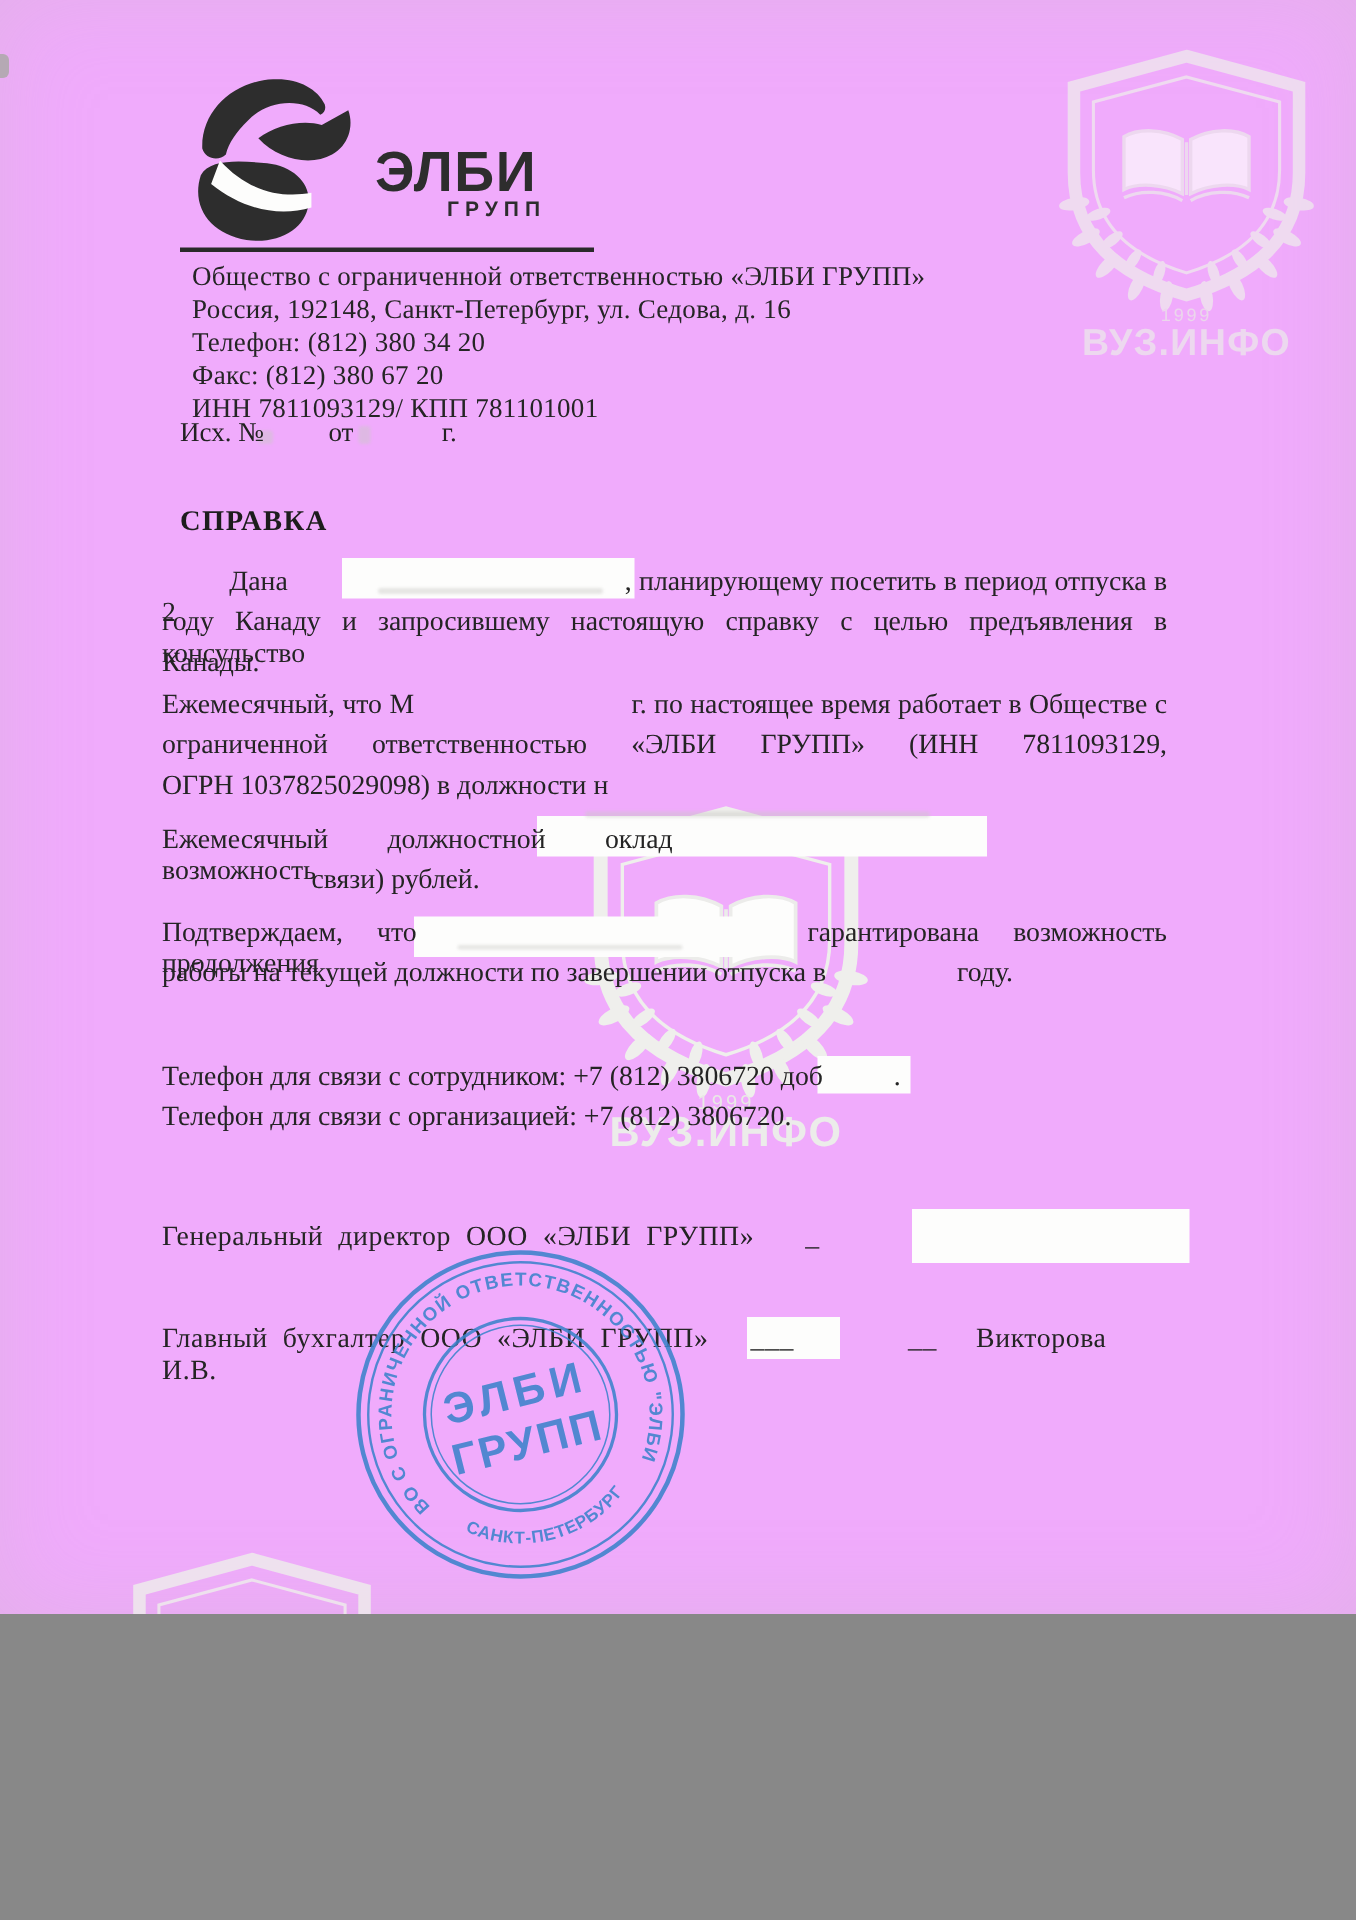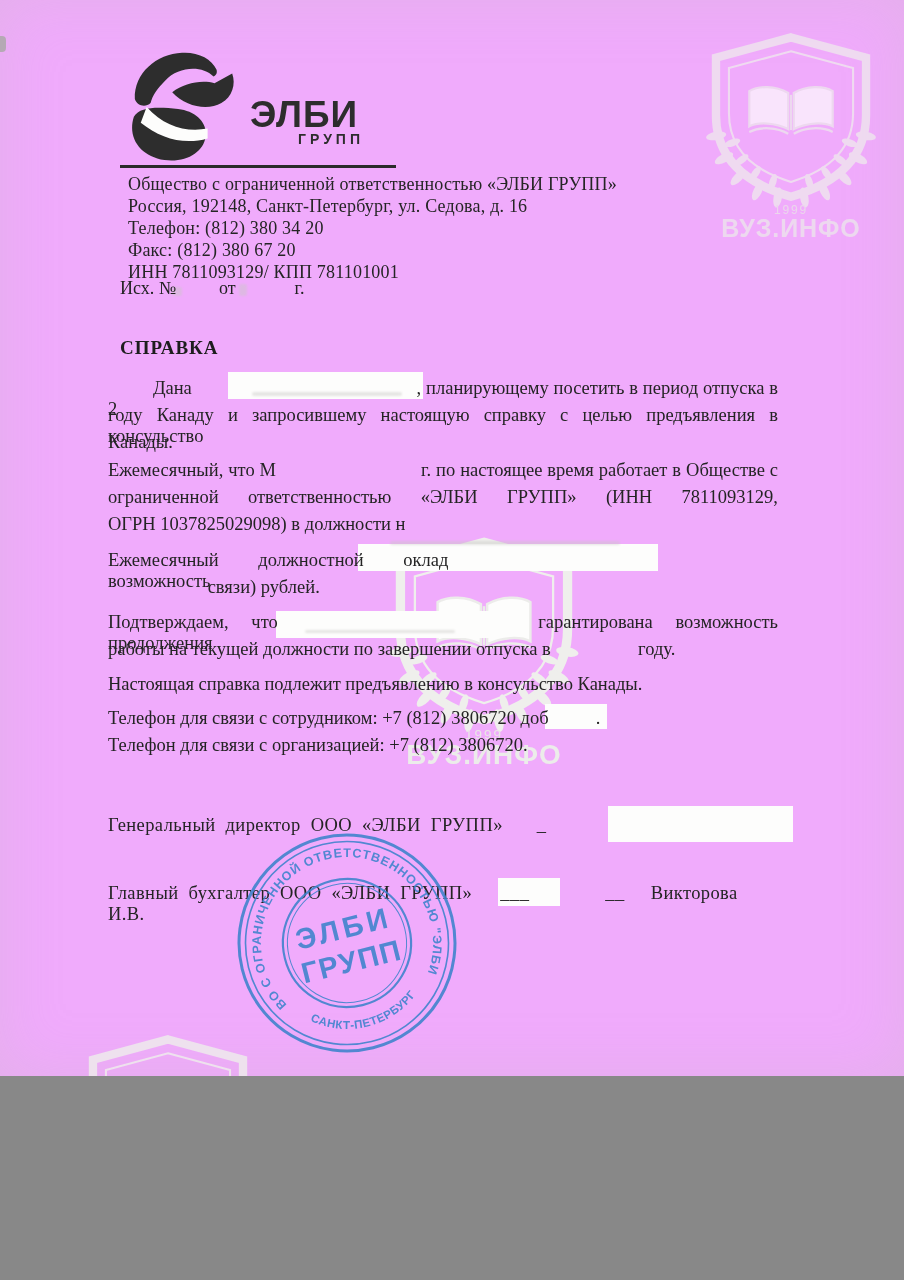--- a/index.html
+++ b/index.html
@@ -181,23 +181,20 @@
     <span>Подтверждаем, что</span>
     <span class="gap" style="width:215px"></span>
     <span>гарантирована возможность продолжения</span>
   </div>
   <div class="abs line" style="top:639px">
     <span>работы на текущей должности по завершении отпуска в</span>
     <span class="gap" style="width:78px"></span>
     <span>году.</span>
   </div>
 
-  <div class="abs line" style="top:674px">
-    <span>Настоящая справка подлежит предъявлению в консульство Канады.</span>
-  </div>
 
   <div class="abs line" style="top:708px">
     <span>Телефон для связи с сотрудником: +7 (812) 3806720 доб</span>
     <span class="gap" style="width:38px"></span>
     <span>.</span>
   </div>
   <div class="abs line" style="top:735px">
     <span>Телефон для связи с организацией: +7 (812) 3806720.</span>
   </div>
 

